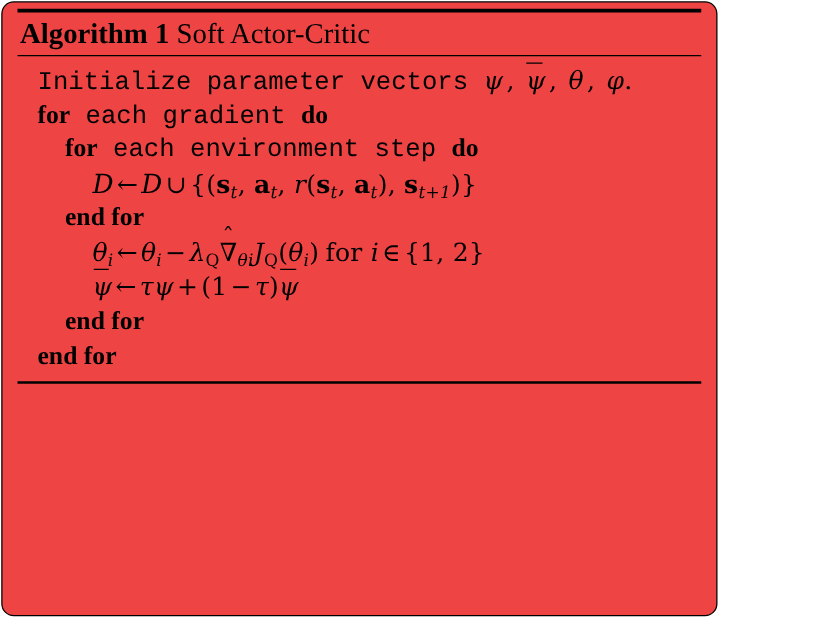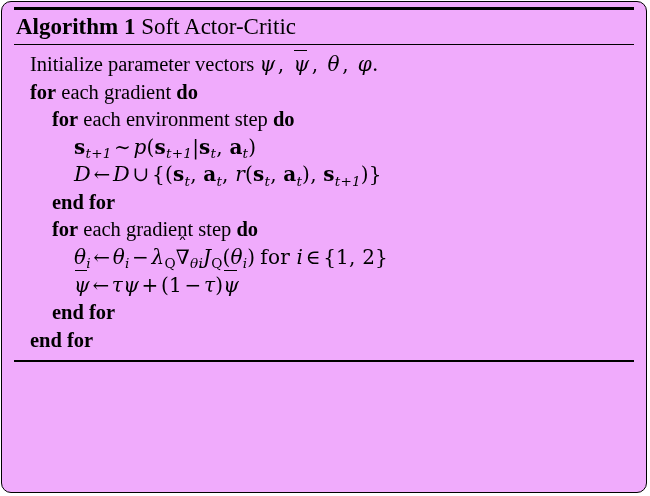--- a/index.html
+++ b/index.html
@@ -10,26 +10,26 @@
   body {
     width: 650px;
     height: 496px;
     font-family: "Liberation Serif", "DejaVu Serif", serif;
     color: #000000;
     overflow: hidden;
   }
 
   #algorithm-figure {
     position: relative;
-    width: 646px;
+    width: 573px;
     height: 492px;
     margin: 1px;
     border: 1.5px solid #000;
     border-radius: 10px;
-    background: #f0abfc;
+    background: #ef4444;
     box-sizing: border-box;
     overflow: hidden;
   }
 
   
   .rule-top {
     height: 2.5px;
     background: #000;
     margin: 5px 12px 0 12px;
   }
@@ -66,21 +66,21 @@
     font-size: 20.5px;
     line-height: 27.6px;
     white-space: nowrap;
     height: 27.6px;
   }
   .ind0 { padding-left: 14px; }
   .ind1 { padding-left: 36px; }
   .ind2 { padding-left: 58px; }
 
   .kw { font-weight: bold; }
-  .txt { font-weight: normal; }
+  .txt { font-weight: normal; font-family: Liberation Mono, monospace; }
 
   
   .math {
     font-family: "DejaVu Serif", "Liberation Serif", serif;
     font-style: italic;
     font-size: 20px;
     letter-spacing: 0.2px;
   }
   .math .up { font-style: normal; }
   .math .bf {
@@ -157,35 +157,29 @@
 
     <div class="line ind0">
       <span class="kw">for</span><span class="txt"> each gradient </span><span class="kw">do</span>
     </div>
 
     <div class="line ind1">
       <span class="kw">for</span><span class="txt"> each environment step </span><span class="kw">do</span>
     </div>
 
 
-    <div class="line ind2 math">
-      <span class="bf">s</span><sub>t+1</sub><span class="op">∼</span><span>p</span><span class="up">(</span><span class="bf">s</span><sub>t+1</sub><span class="up">|</span><span class="bf">s</span><sub>t</sub><span class="up">,</span> <span class="bf">a</span><sub>t</sub><span class="up">)</span>
-    </div>
 
     <div class="line ind2 math">
       <span class="cal">D</span><span class="op">←</span><span class="cal">D</span><span class="op">∪</span><span class="up">{</span><span class="up">(</span><span class="bf">s</span><sub>t</sub><span class="up">,</span> <span class="bf">a</span><sub>t</sub><span class="up">,</span> <span>r</span><span class="up">(</span><span class="bf">s</span><sub>t</sub><span class="up">,</span> <span class="bf">a</span><sub>t</sub><span class="up">)</span><span class="up">,</span> <span class="bf">s</span><sub>t+1</sub><span class="up">)</span><span class="up">}</span>
     </div>
 
     <div class="line ind1">
       <span class="kw">end for</span>
     </div>
 
-    <div class="line ind1">
-      <span class="kw">for</span><span class="txt"> each gradient step </span><span class="kw">do</span>
-    </div>
 
 
     <div class="line ind2 math">
       <span>θ</span><sub>i</sub><span class="op">←</span><span>θ</span><sub>i</sub><span class="op">−</span><span>λ</span><sub class="up">Q</sub><span class="hat">∇</span><sub><span>θ</span><span>i</span></sub><span>J</span><sub class="up">Q</sub><span class="up">(</span><span>θ</span><sub>i</sub><span class="up">)</span><span class="forin">for</span> <span>i</span><span class="op">∈</span><span class="up">{</span><span class="up">1</span><span class="up">,</span> <span class="up">2</span><span class="up">}</span>
     </div>
 
 
     <div class="line ind2 math">
       <span class="bar">ψ</span><span class="op">←</span><span>τ</span><span>ψ</span><span class="op">+</span><span class="up">(</span><span class="up">1</span><span class="op">−</span><span>τ</span><span class="up">)</span><span class="bar">ψ</span>
     </div>

